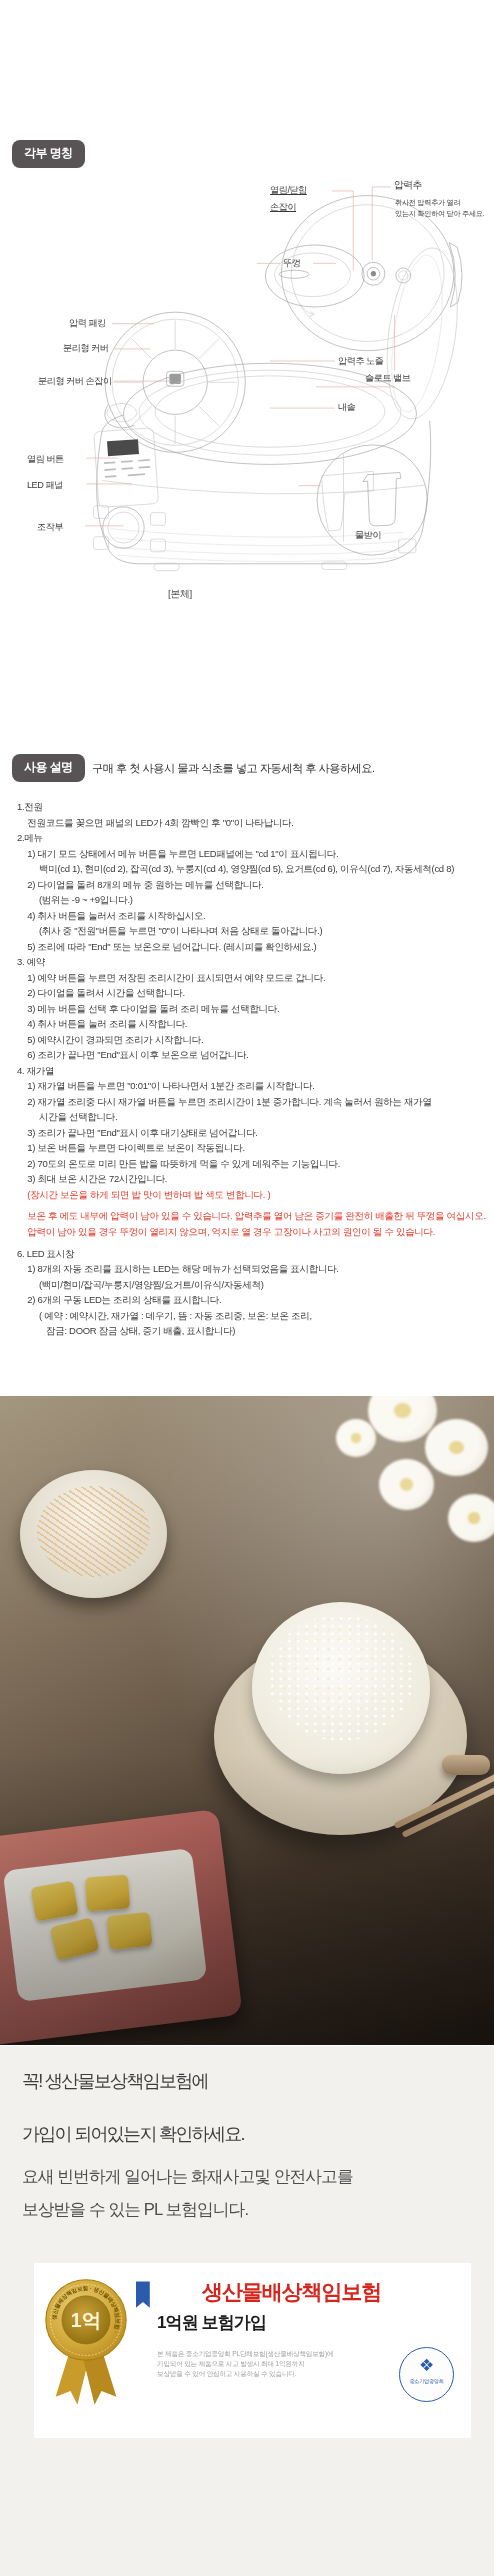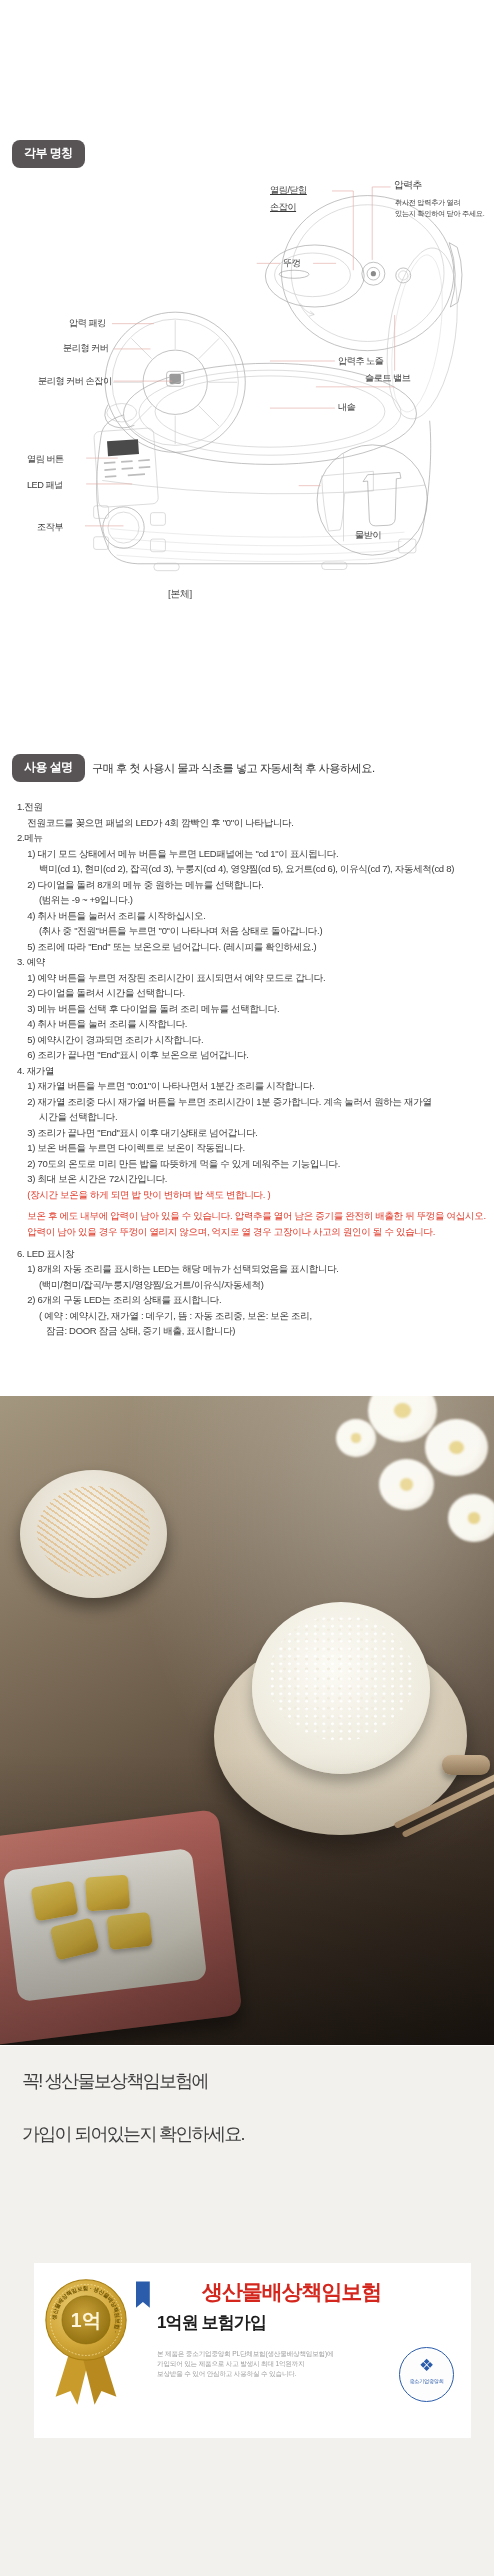--- a/index.html
+++ b/index.html
@@ -271,20 +271,24 @@
     <div class="cube" style="left:53px;top:526px;transform:rotate(-14deg)"></div>
     <div class="cube" style="left:108px;top:518px;transform:rotate(-6deg)"></div>
     <div class="shade"></div>
   </div>
 
   <div class="insurance">
     <div class="ins-h">
       <div>꼭! 생산물보상책임보험에</div>
       <div>가입이 되어있는지 확인하세요.</div>
     </div>
+    <div class="ins-sub">
+      <div>요새 빈번하게 일어나는 화재사고및 안전사고를</div>
+      <div>보상받을 수 있는 PL 보험입니다.</div>
+    </div>
 
     <div class="banner">
       <svg class="medal" width="86" height="138" viewBox="0 0 150 240">
         <defs>
           <radialGradient id="gGold" cx="42%" cy="38%" r="70%">
             <stop offset="0%" stop-color="#ecd07a"></stop>
               <stop offset="60%" stop-color="#d3a93c"></stop>
               <stop offset="100%" stop-color="#b68a1c"></stop>
           </radialGradient>
           <radialGradient id="gGold2" cx="45%" cy="40%" r="70%">

